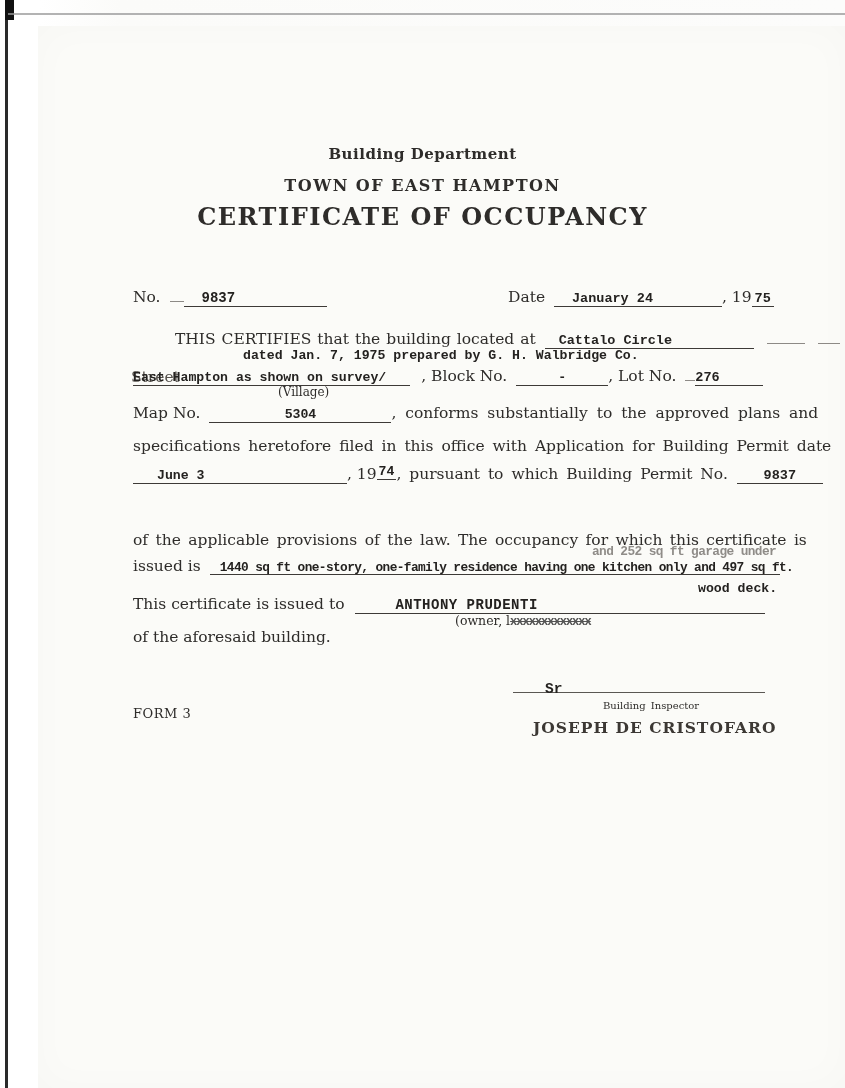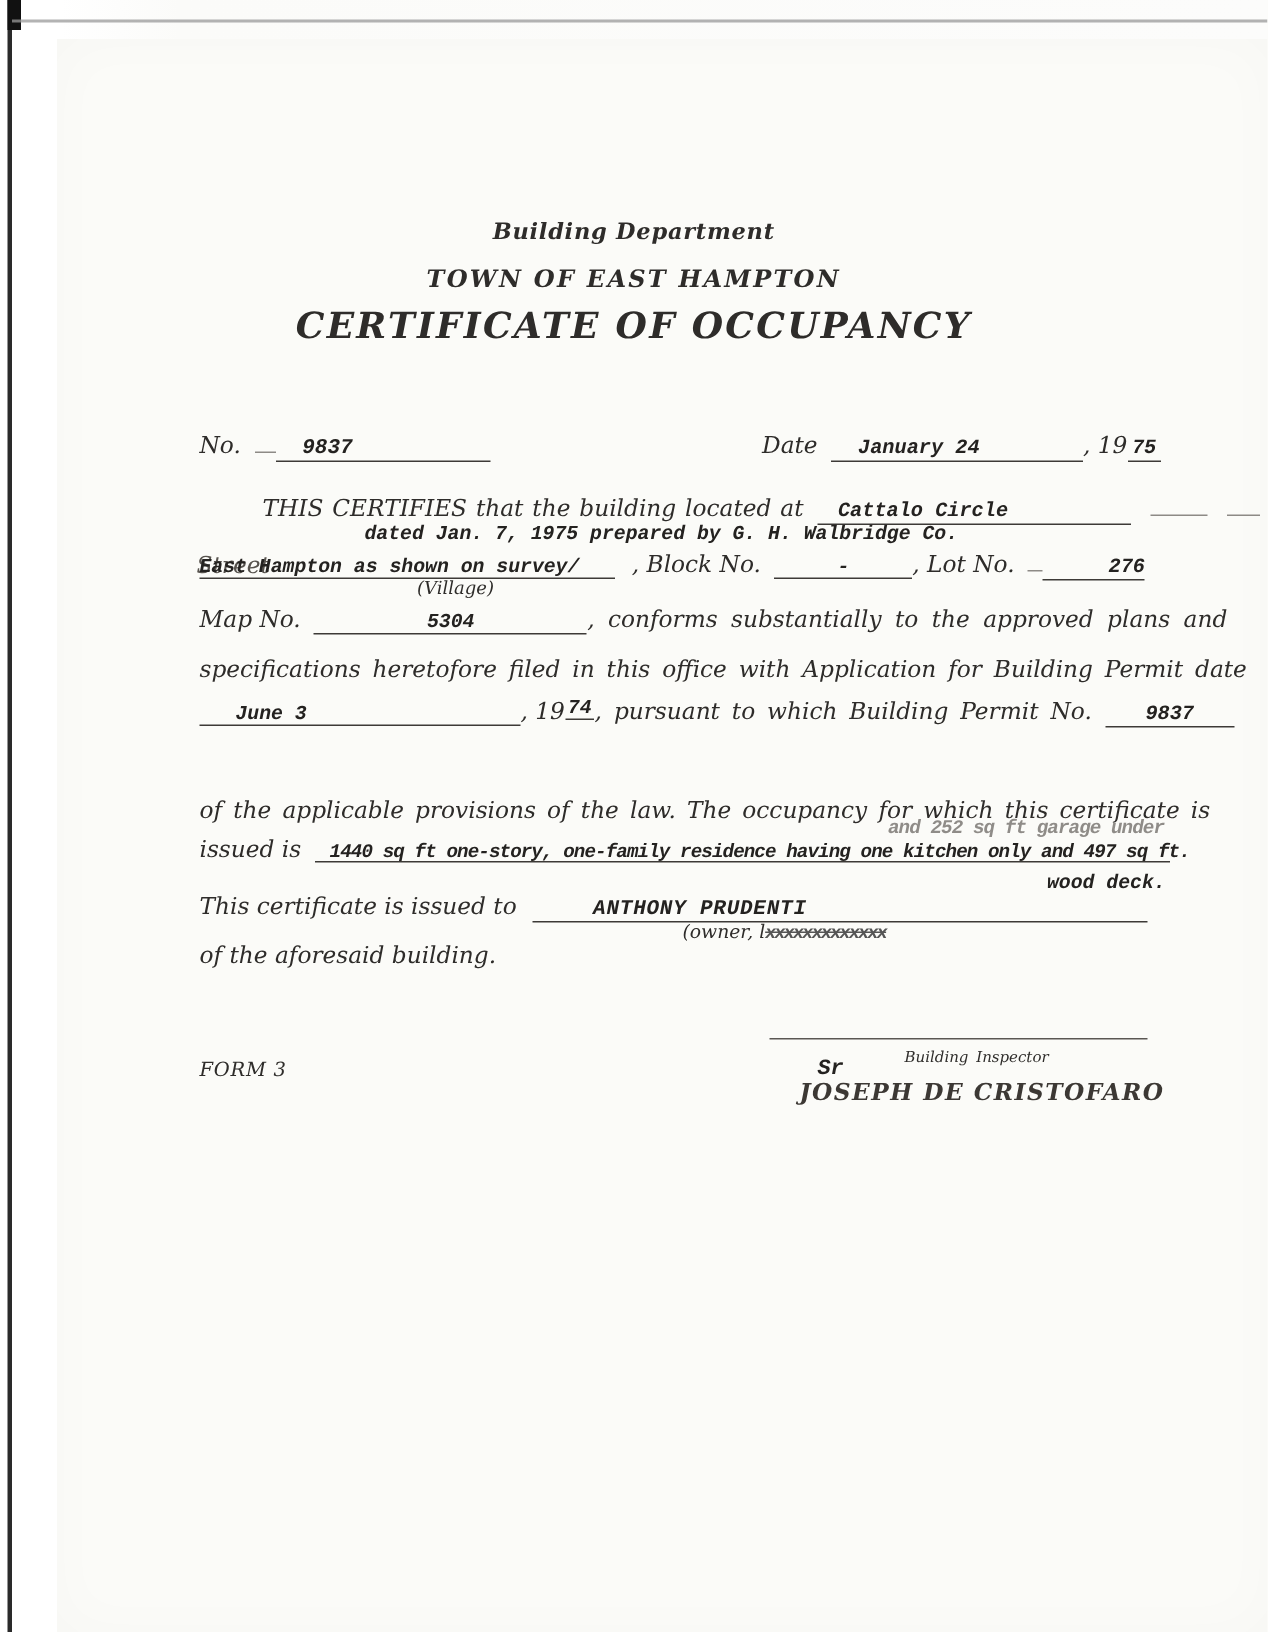--- a/index.html
+++ b/index.html
@@ -4,21 +4,21 @@
 <style>
   html,body{margin:0;padding:0;}
   body{
     width:845px;height:1088px;
     background:#fdfdfc;
     font-family:"DejaVu Serif", serif;
     color:#2e2c2a;
     position:relative;
     overflow:hidden;
   }
-  .page{position:absolute;inset:0;background:linear-gradient(90deg,#ffffff 0 40px,#fbfbf9 120px,#fcfcfb 100%);font-style:italic;}
+  .page{position:absolute;inset:0;background:linear-gradient(90deg,#ffffff 0 40px,#fbfbf9 120px,#fcfcfb 100%);}
   
   .scan-left-line{position:absolute;left:5px;top:0;width:3px;height:1088px;background:#2a2a2a;}
   .scan-corner-mark{position:absolute;left:5px;top:0;width:9px;height:20px;background:#111;}
   .scan-top-line{position:absolute;left:8px;top:13px;width:837px;height:2px;background:#9a9a9a;opacity:.75;}
   .scan-page-edge{position:absolute;left:38px;top:26px;right:0;bottom:0;background:#fbfbf8;box-shadow:inset 0 0 40px rgba(0,0,0,.02);}
 
   .preprint{font-family:"DejaVu Serif", serif;}
   .typed{font-family:"Liberation Mono", monospace;font-weight:700;color:#242220;}
   .line{position:absolute;white-space:nowrap;font-size:15.5px;}
   .center{left:0;width:845px;text-align:center;}
@@ -65,21 +65,21 @@
 
   <div class="line typed" style="top:348px;left:243px;font-size:13.2px;">dated Jan. 7, 1975 prepared by G. H. Walbridge Co.</div>
 
   <div class="line" style="top:367px;left:133px;">
     <span class="overlap-wrap">
       <span class="overlap-under preprint">Street</span>
       <span class="overlap-over u" style="padding-right:24px;"><span class="typed" style="font-size:13.2px;">East Hampton as shown on survey/</span></span>
     </span>
     <span class="preprint" style="margin-left:6px;">, Block No.</span>
     <span class="u" style="width:92px;text-align:center;margin-left:4px;"><span class="typed" style="font-size:13.2px;">-</span></span><span class="preprint">, Lot No.</span>
-    <span class="u-faint" style="width:10px;margin-left:4px;"></span><span class="u" style="width:68px;text-align:right;"><span class="typed" style="font-size:13.5px;">276</span></span>
+    <span class="u-faint" style="width:10px;margin-left:4px;"></span><span class="u" style="width:68px;text-align:left;"><span class="typed" style="font-size:13.5px;">276</span></span>
   </div>
   <div class="line preprint small" style="top:385px;left:278px;">(Village)</div>
 
   <div class="line" style="top:404px;left:133px;">
     <span class="preprint">Map No.</span>
     <span class="u" style="width:182px;text-align:center;margin-left:4px;"><span class="typed" style="font-size:13.2px;">5304</span></span><span class="preprint" style="word-spacing:4px;">, conforms substantially to the approved plans and</span>
   </div>
 
   <div class="line preprint" style="top:437px;left:133px;word-spacing:3px;">specifications heretofore filed in this office with Application for Building Permit date</div>
 
@@ -106,16 +106,16 @@
   </div>
   <div class="line" style="top:613px;left:455px;font-size:12.5px;">
     <span class="preprint">(owner, l</span><span class="typed struck" style="font-size:12px;">xxxxxxxxxxxxx</span>
   </div>
 
   <div class="line preprint" style="top:628px;left:133px;">of the aforesaid building.</div>
 
   <div class="line preprint" style="top:706px;left:133px;font-size:13px;letter-spacing:.5px;">FORM 3</div>
 
   <div style="position:absolute;top:692px;left:513px;width:252px;border-top:1.4px solid #5a5753;"></div>
-  <div class="line typed" style="top:705px;left:545px;font-size:14.5px;">Sr</div>
+  <div class="line typed" style="top:681px;left:545px;font-size:14.5px;">Sr</div>
   <div class="line preprint" style="top:700px;left:603px;font-size:10px;word-spacing:2px;">Building Inspector</div>
   <div class="line" style="top:718px;left:533px;font-size:15.5px;font-weight:700;letter-spacing:1px;color:#3c3834;">JOSEPH DE CRISTOFARO</div>
 </div>
 
 </body></html>

